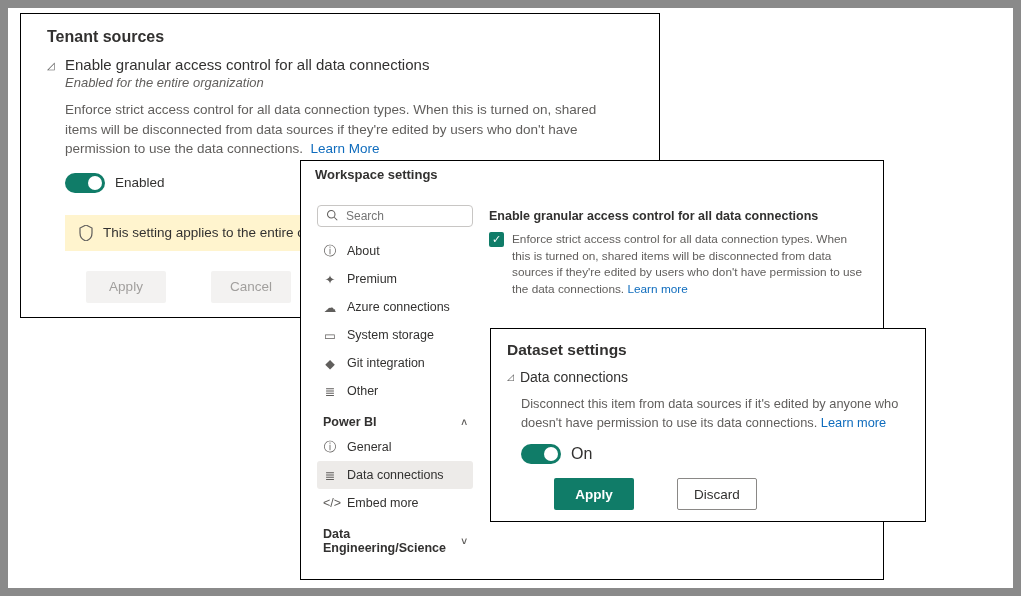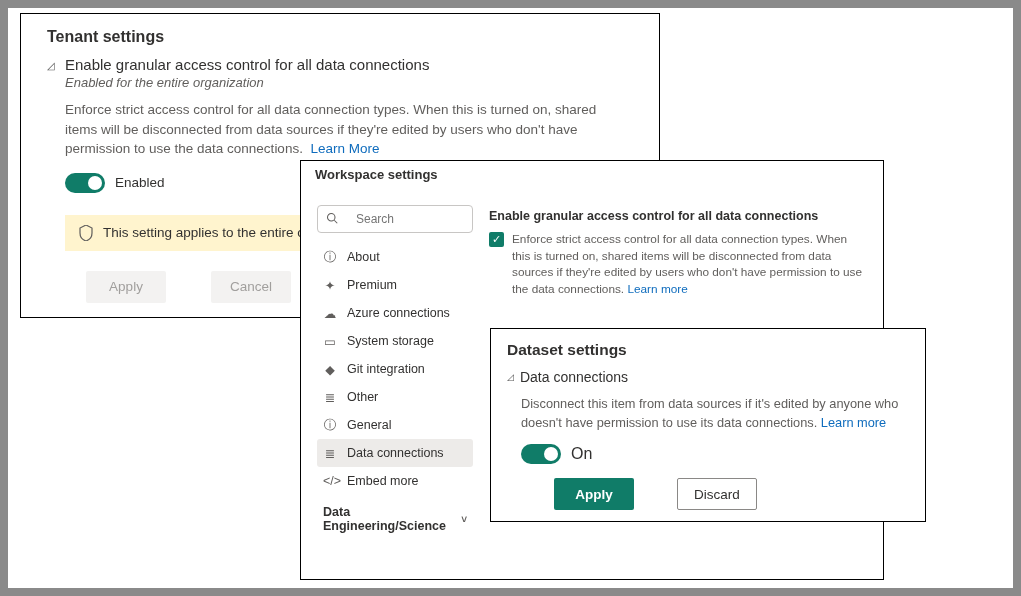--- a/index.html
+++ b/index.html
@@ -154,27 +154,27 @@
     font-size: 13px;
     font-weight: 600;
   }
   .ws-left {
     width: 156px;
     padding-top: 34px;
     flex: 0 0 156px;
   }
   .searchbox {
     width: 100%;
-    height: 28px;
+    height: 22px;
     border: 1px solid #c8c6c4;
     border-radius: 4px;
     display: flex;
     align-items: center;
     padding: 0 8px;
-    gap: 16px;
+    gap: 6px;
     font-size: 12px;
     color: #605e5c;
     margin-bottom: 10px;
   }
   .searchbox input {
     border: none;
     outline: none;
     width: 100%;
     font-size: 12px;
     color: #323130;
@@ -291,21 +291,21 @@
     color: #323130;
     border-color: #8a8886;
   }
 </style>
 </head>
 <body>
 
 <div class="canvas">
 
   <div class="tenant">
-    <h1>Tenant settings</h1>
+    <h1>Tenant sources</h1>
     <div class="setting-row">
       <div class="tri">◿</div>
       <div class="setting-title">Enable granular access control for all data connections</div>
     </div>
     <div class="setting-sub">Enabled for the entire organization</div>
     <p class="desc">
       <span>Enforce strict access control for all data connection types. When this is turned on, shared items will be disconnected from data sources if they're edited by users who don't have permission to use the data connections.</span>
       &nbsp;<a href="#">Learn More</a>
     </p>
     <div class="toggle-row">
@@ -358,20 +358,24 @@
       </div>
       <div class="ws-item">
         <span class="ico">◆</span>
         <span>Git integration</span>
       </div>
       <div class="ws-item">
         <span class="ico">≣</span>
         <span>Other</span>
       </div>
 
+      <div class="ws-group">
+        <span>Power BI</span>
+        <span class="chev">˄</span>
+      </div>
       <div class="ws-item">
         <span class="ico">ⓘ</span>
         <span>General</span>
       </div>
       <div class="ws-item selected">
         <span class="ico">≣</span>
         <span>Data connections</span>
       </div>
       <div class="ws-item">
         <span class="ico">&lt;/&gt;</span>

